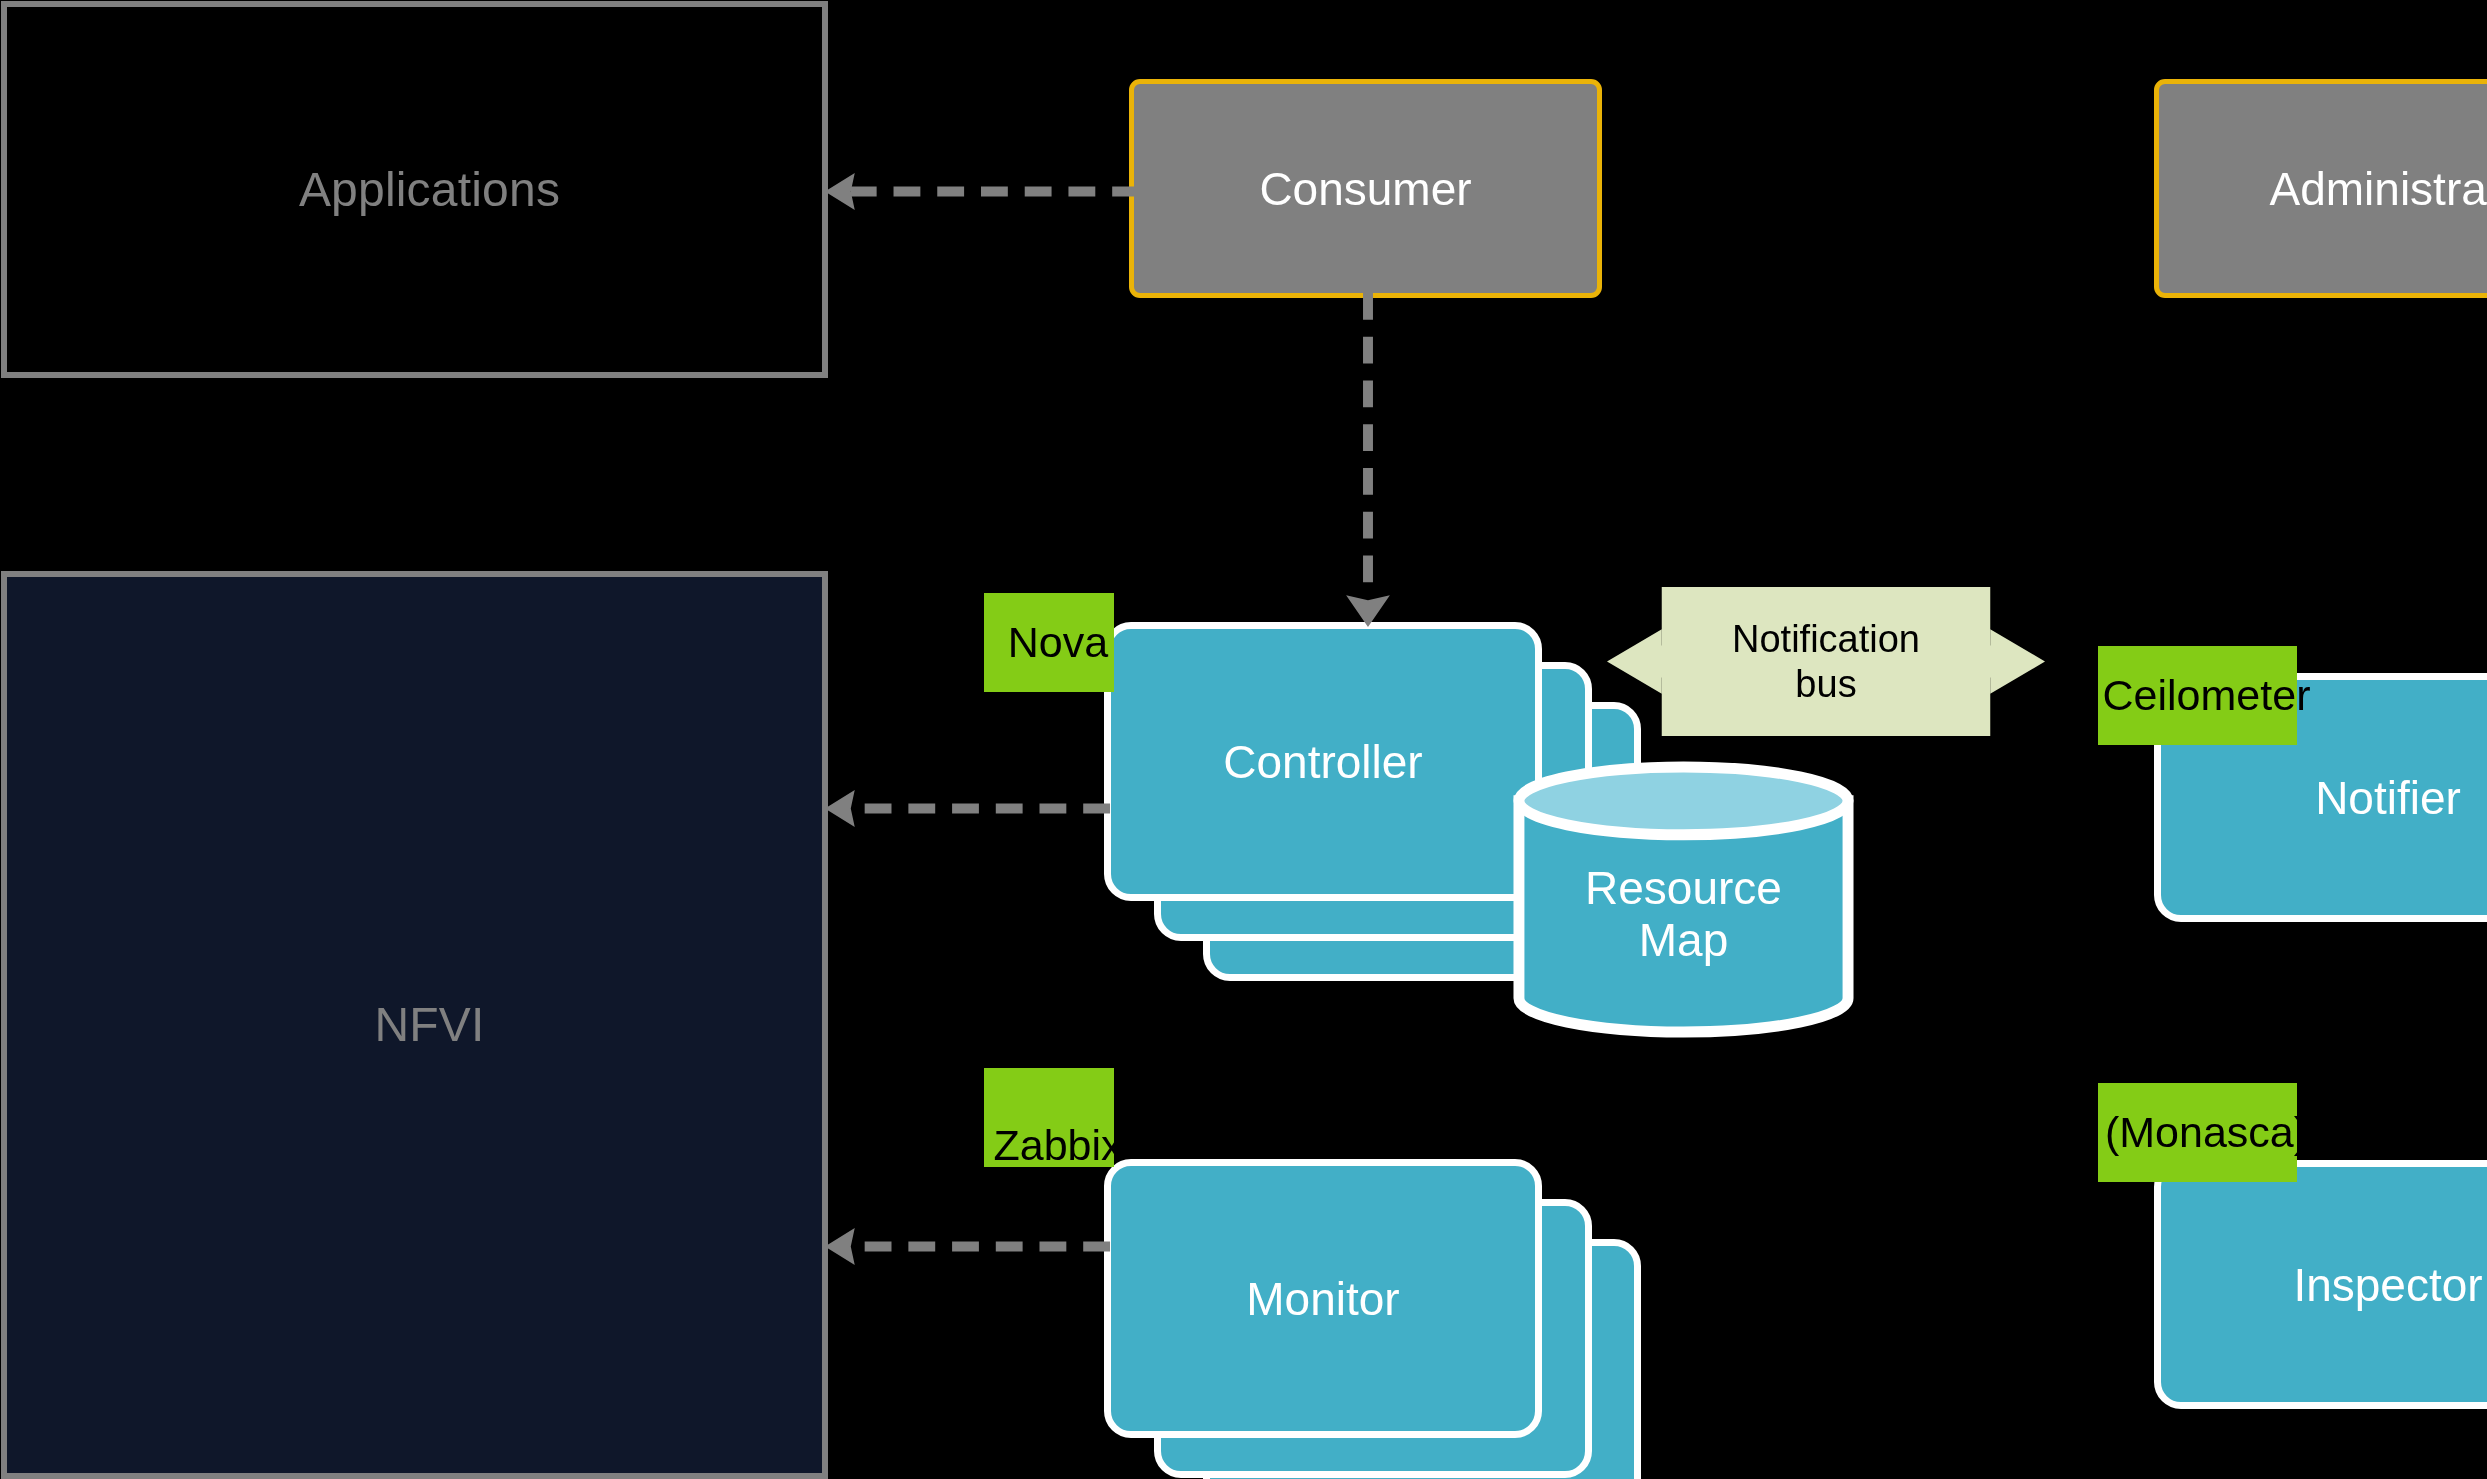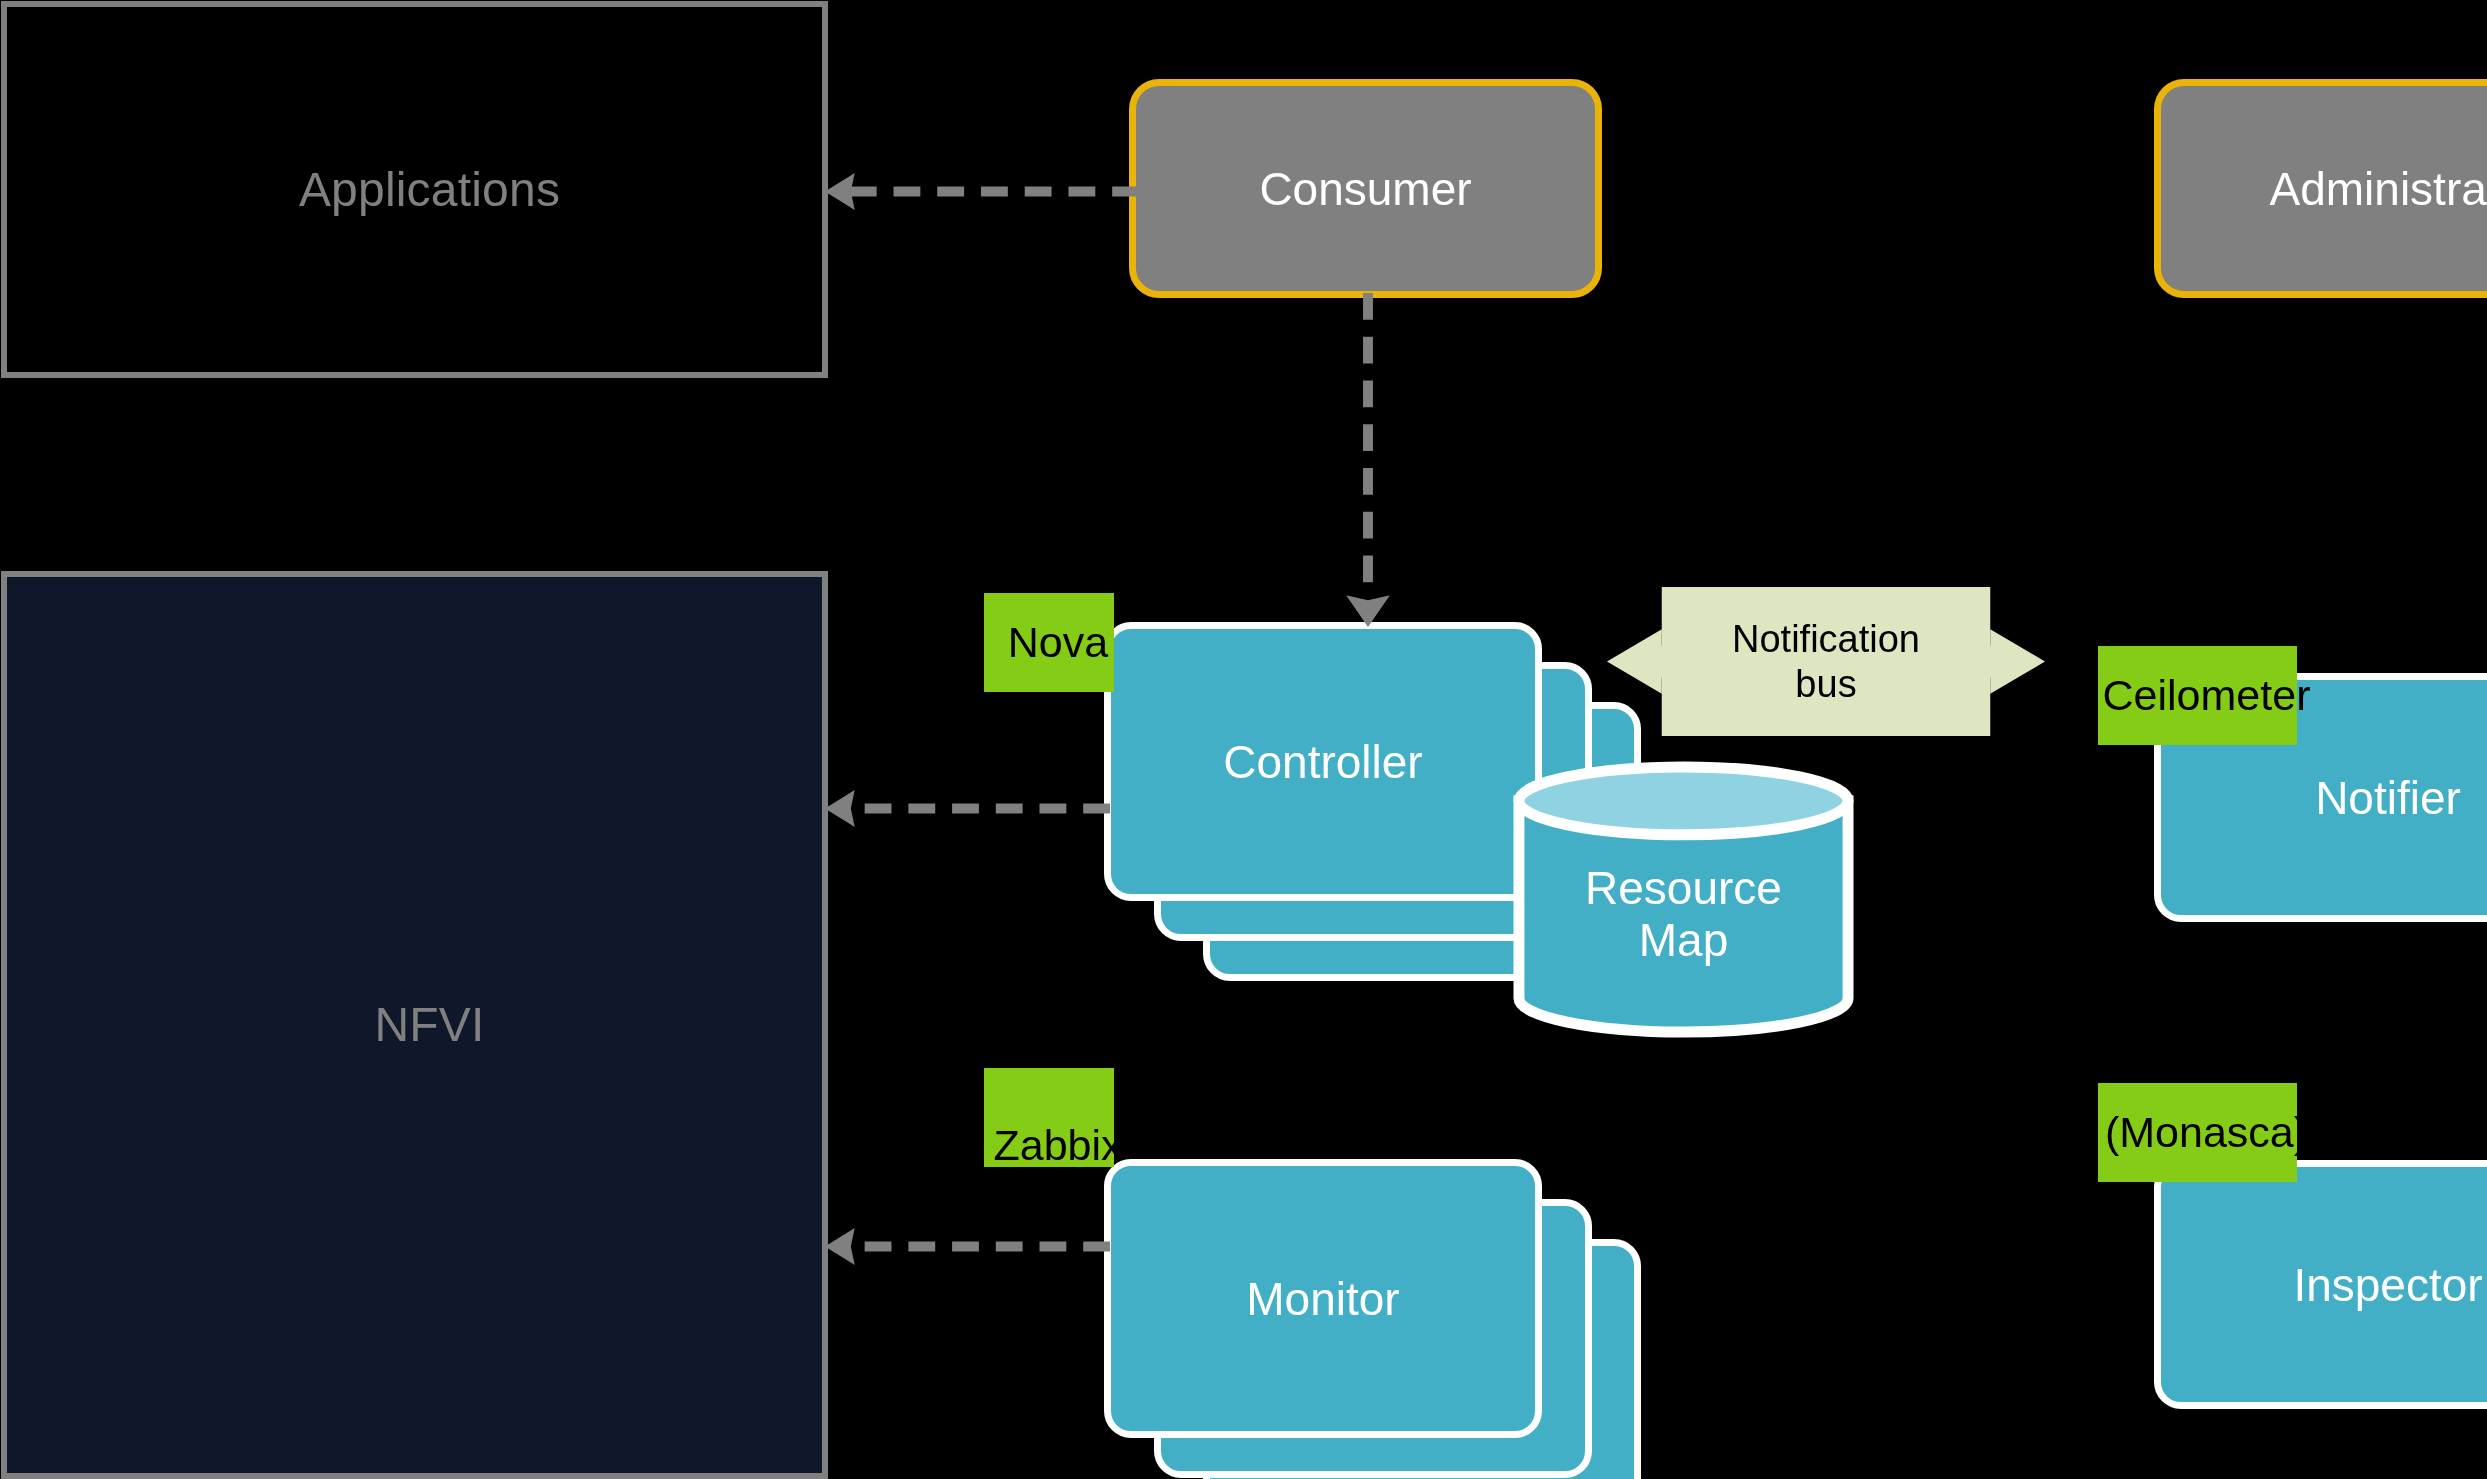--- a/index.html
+++ b/index.html
@@ -41,22 +41,22 @@
     left: 1px;  top: 571px;  width: 827px; height: 908px;
     background: #0f172a;
   }
   #nfvi-box .region-label { color: #808080; }
 
   
   .actor {
     position: absolute;
     box-sizing: border-box;
     background: #808080;
-    border: 7px solid #eab308;
-    border-radius: 30px;
+    border: 5px solid #eab308;
+    border-radius: 11px;
     display: flex;
     align-items: center;
     justify-content: center;
   }
   .actor .actor-label {
     color: #FFFFFF;
     font-size: 46px;
     line-height: 1;
     white-space: nowrap;
   }

